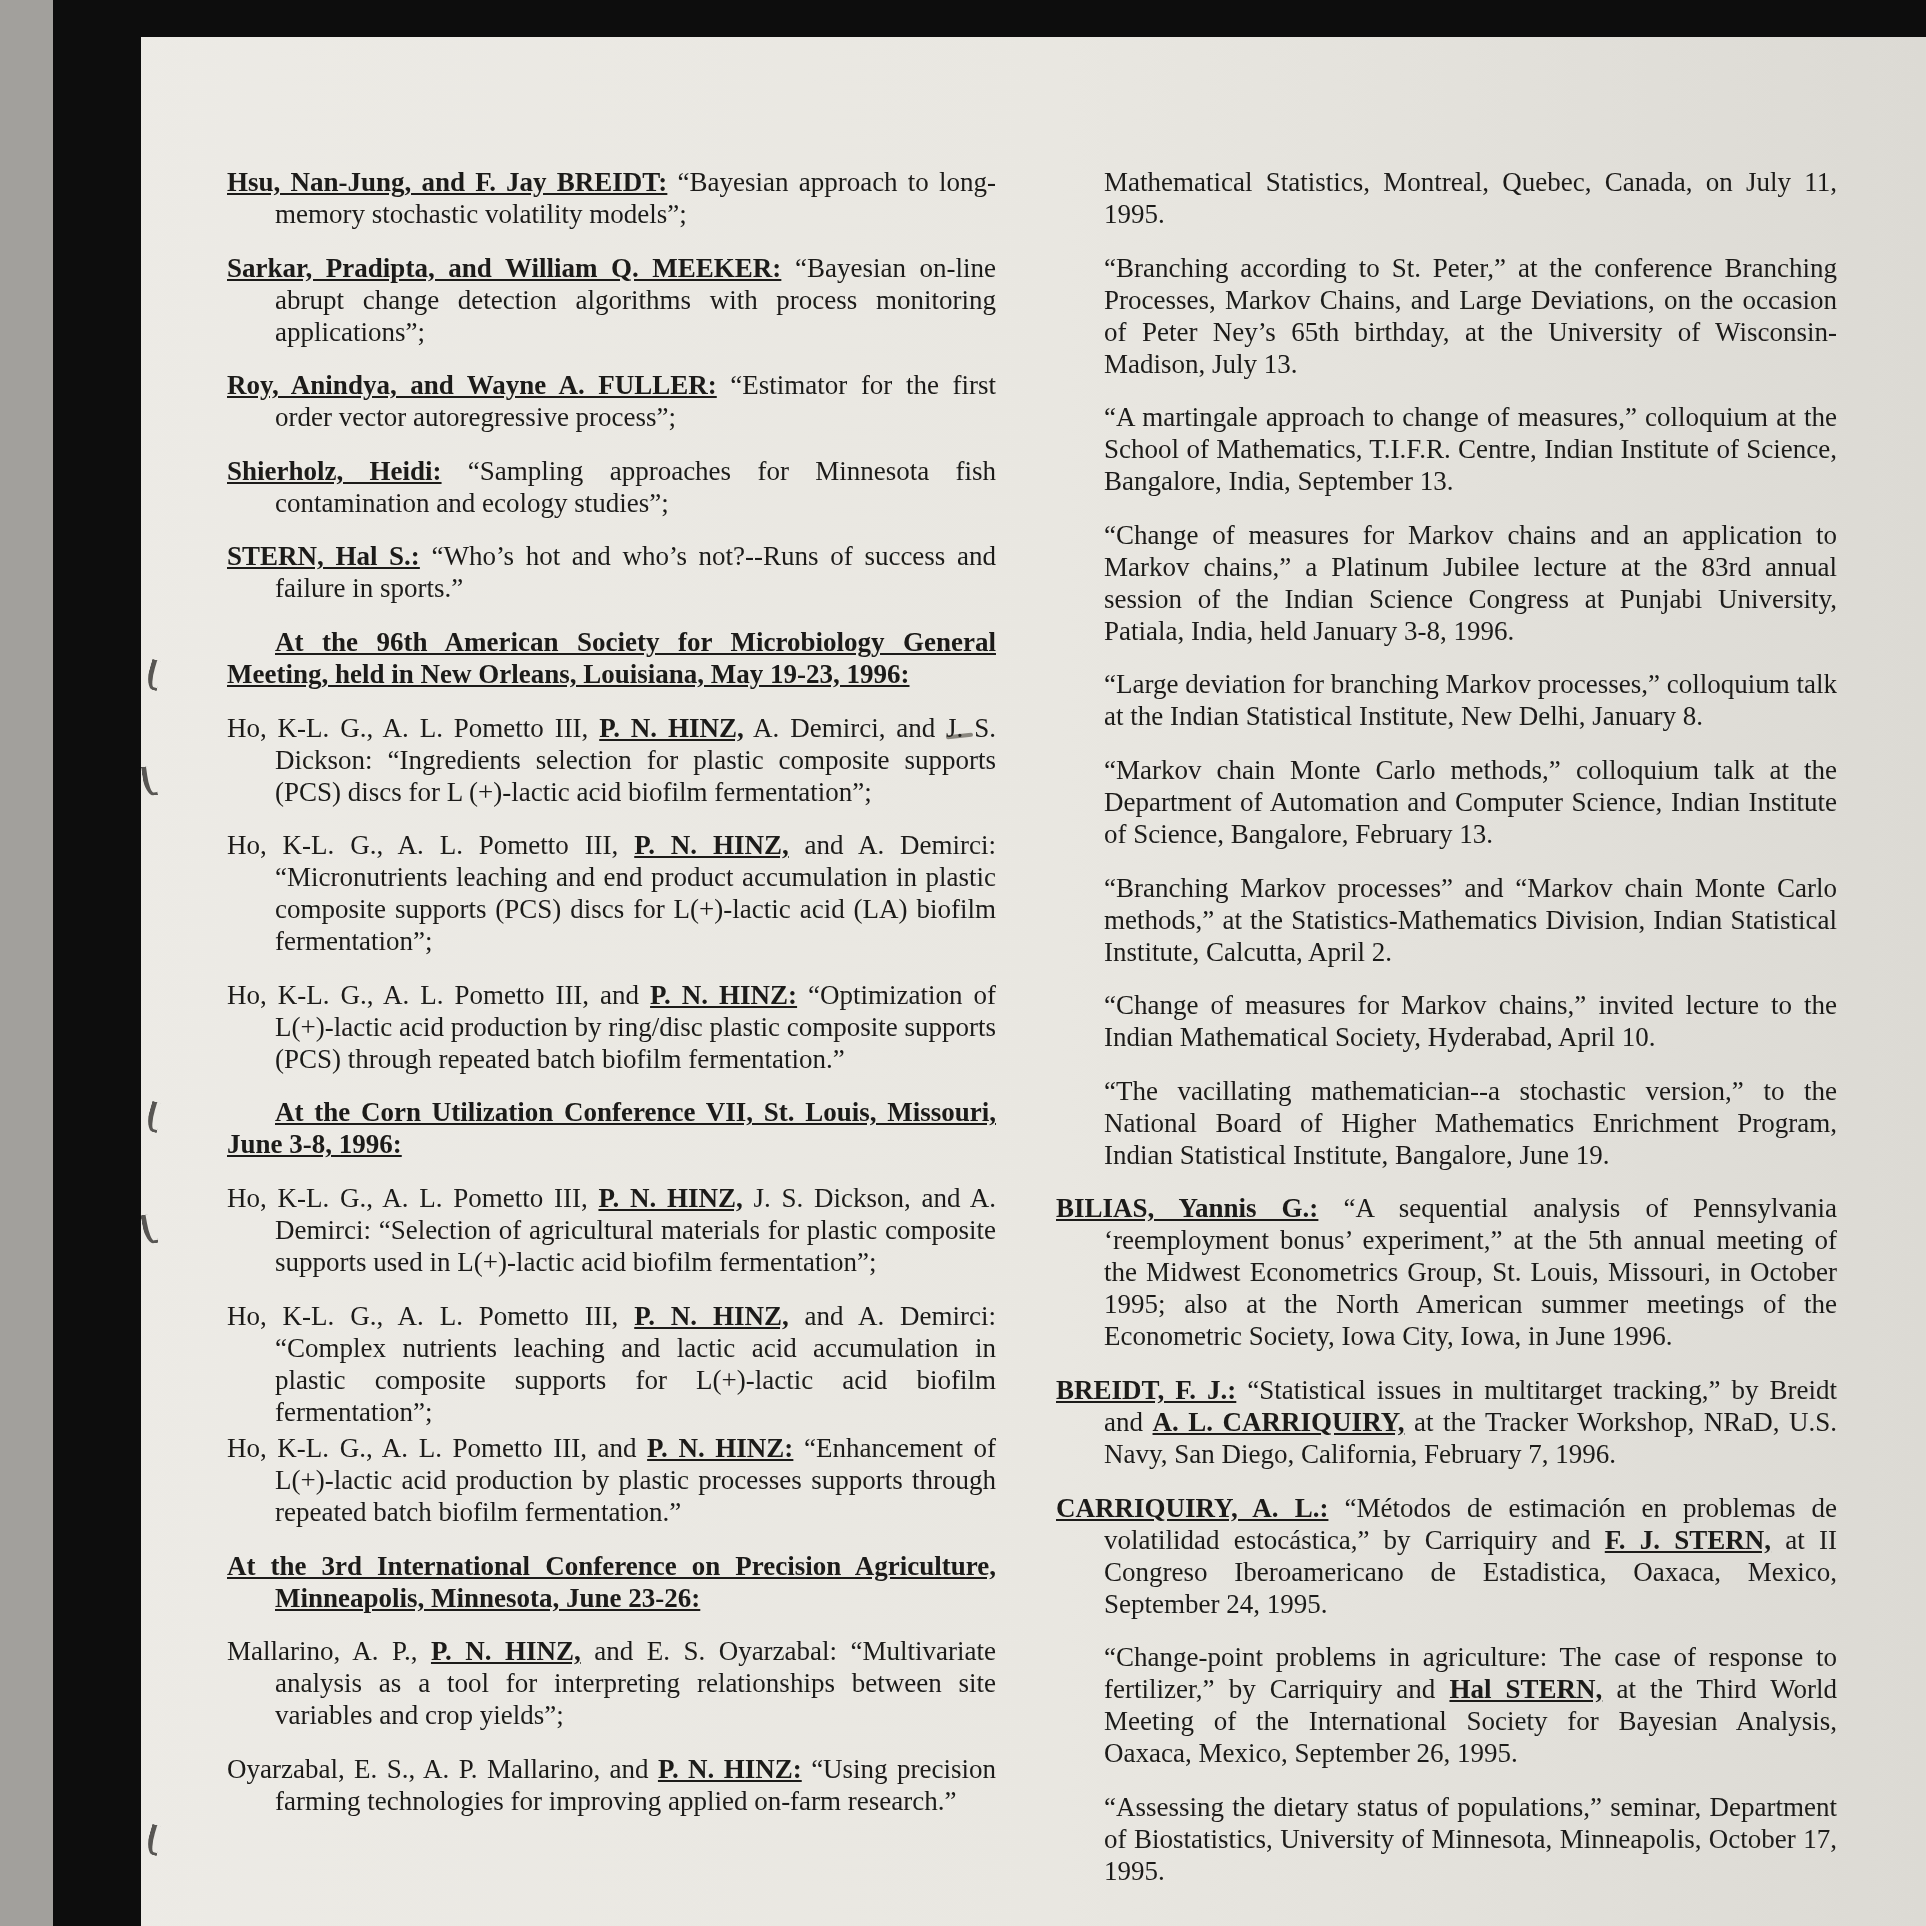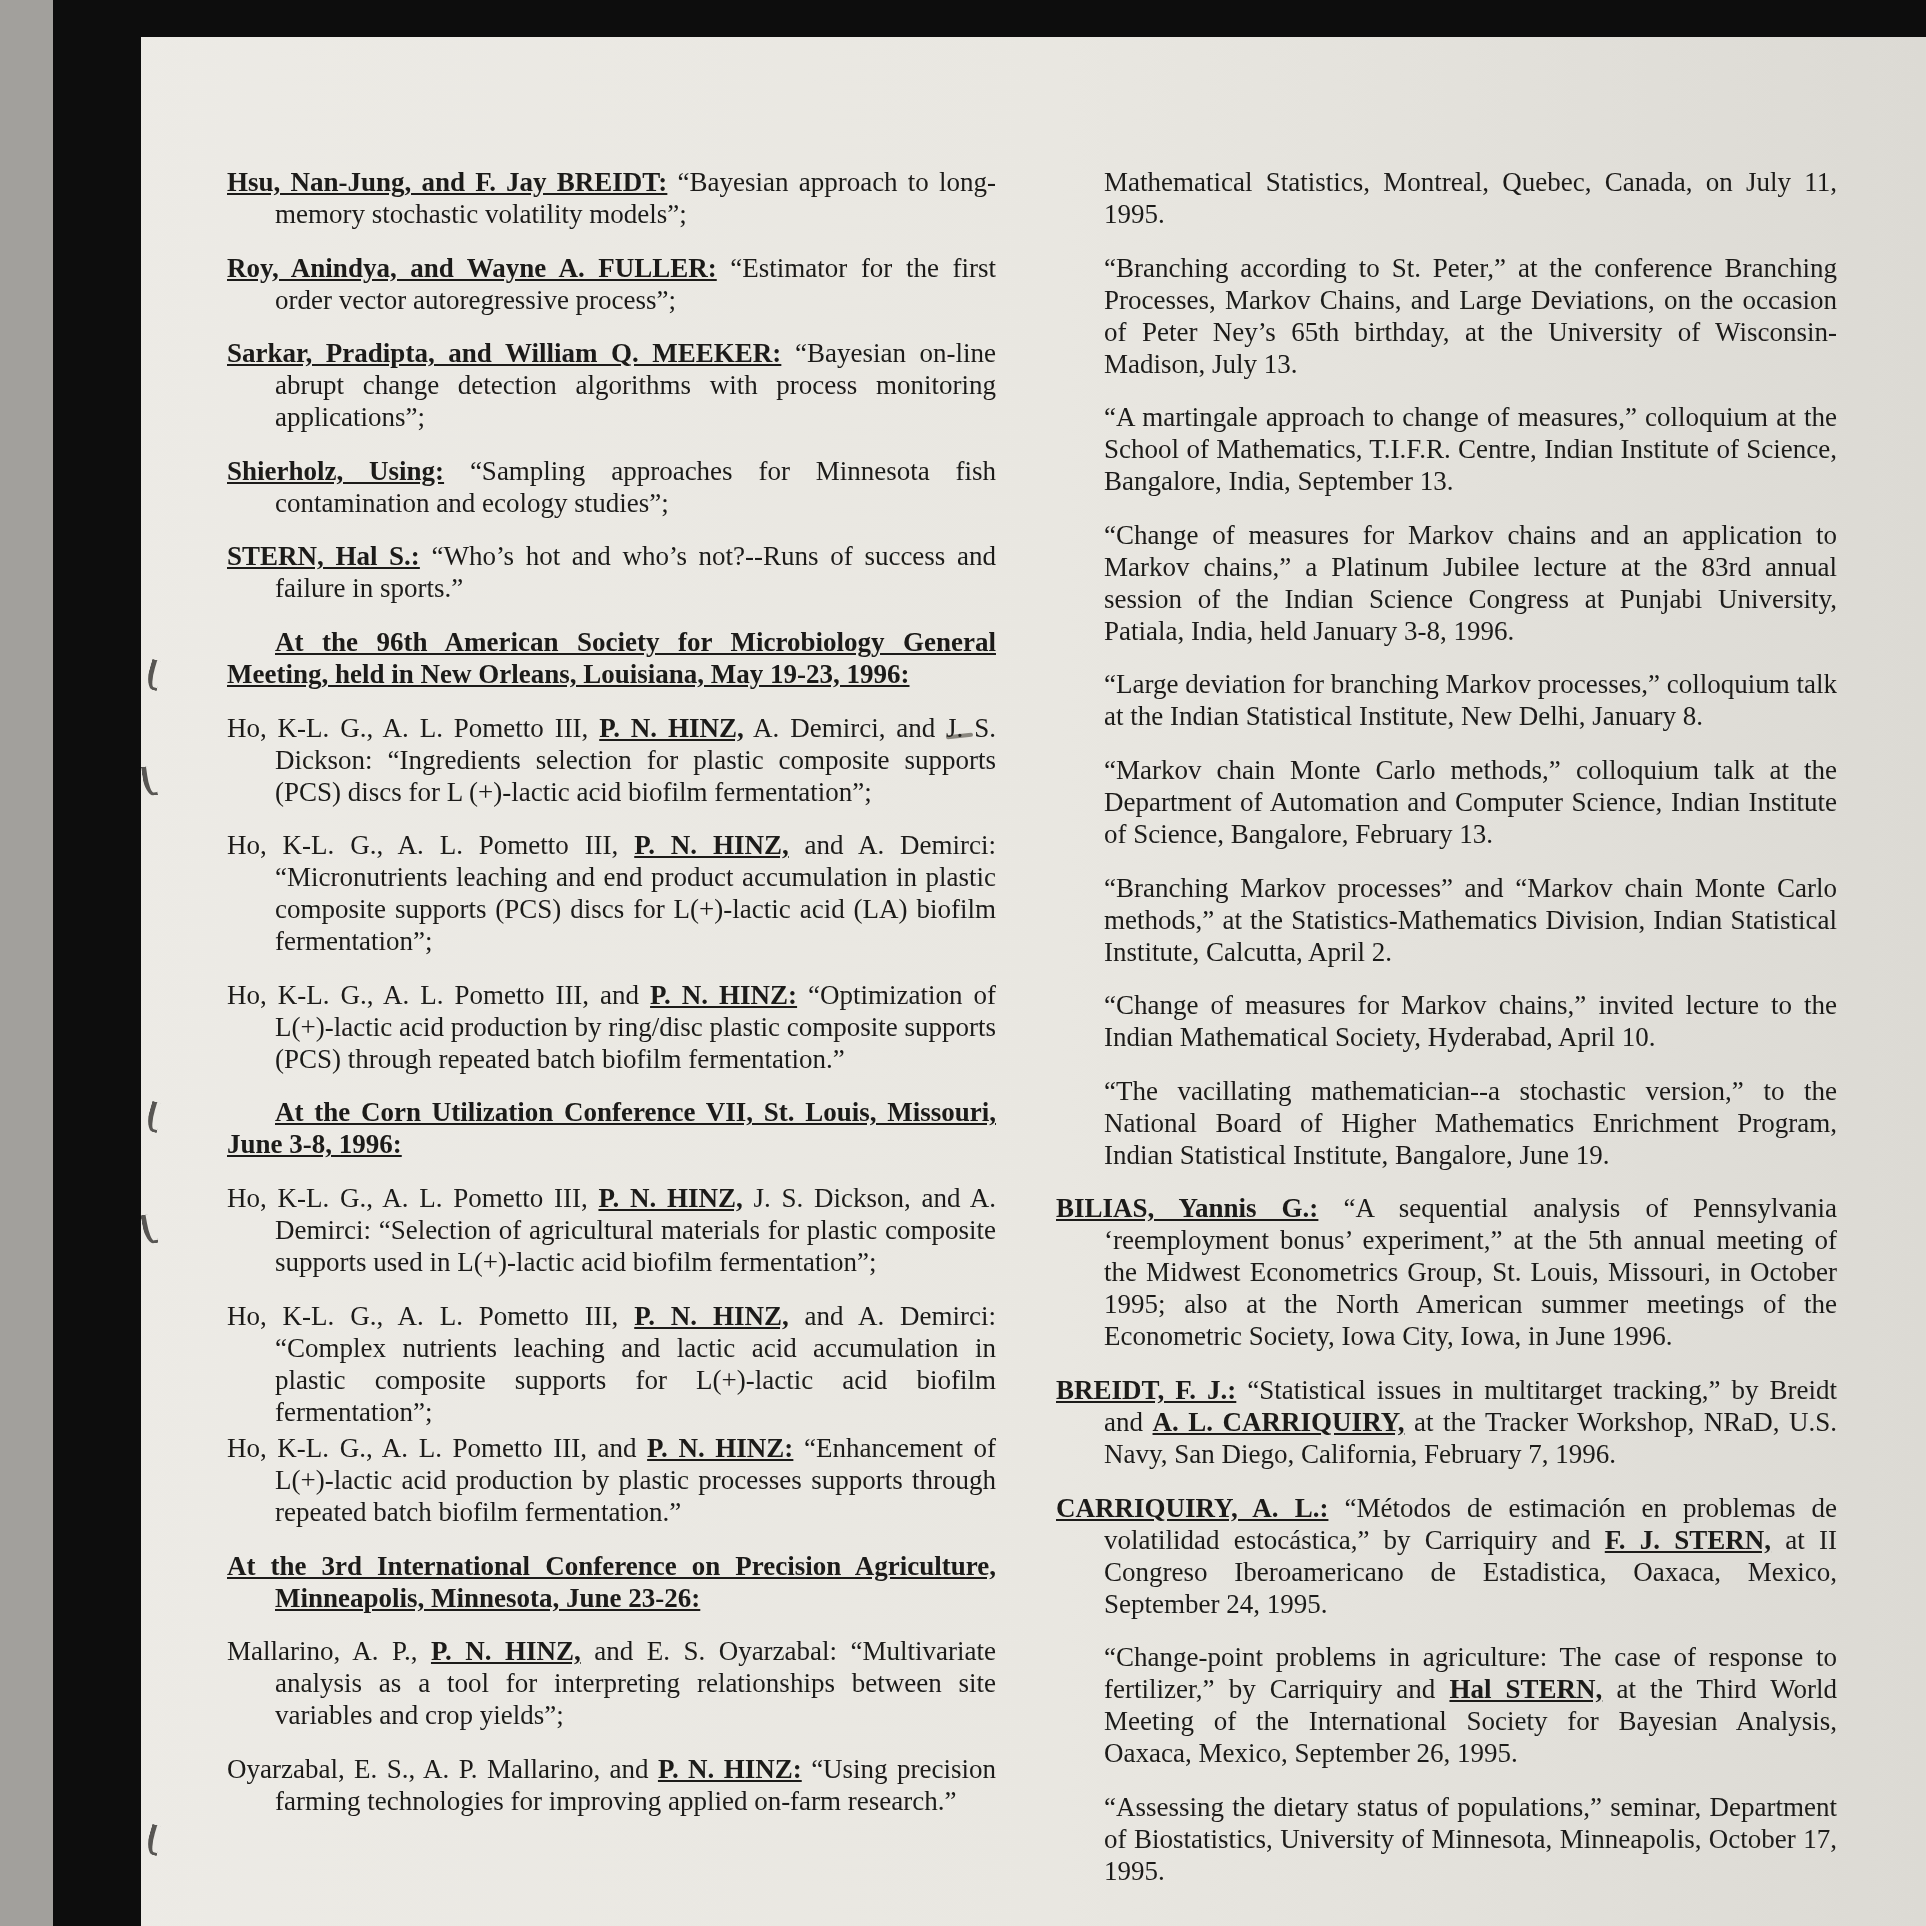--- a/index.html
+++ b/index.html
@@ -53,23 +53,23 @@
 <div class="artifact a2"></div>
 <div class="artifact a3"></div>
 <div class="artifact a4"></div>
 <div class="artifact a5"></div>
 
 <div class="smudge"></div>
 
 <div class="content">
   <div class="col">
       <p class="blk entry"><b>Hsu, Nan-Jung, and F. Jay BREIDT:</b><span> “Bayesian approach to long-memory stochastic volatility models”;</span></p>
+      <p class="blk entry"><b>Sarkar, Pradipta, and William Q. MEEKER:</b><span> “Bayesian on-line abrupt change detection algorithms with process monitoring applications”;</span></p>
       <p class="blk entry"><b>Roy, Anindya, and Wayne A. FULLER:</b><span> “Estimator for the first order vector autoregressive process”;</span></p>
-      <p class="blk entry"><b>Sarkar, Pradipta, and William Q. MEEKER:</b><span> “Bayesian on-line abrupt change detection algorithms with process monitoring applications”;</span></p>
-      <p class="blk entry"><b>Shierholz, Using:</b><span> “Sampling approaches for Minnesota fish contamination and ecology studies”;</span></p>
+      <p class="blk entry"><b>Shierholz, Heidi:</b><span> “Sampling approaches for Minnesota fish contamination and ecology studies”;</span></p>
       <p class="blk entry"><b>STERN, Hal S.:</b><span> “Who’s hot and who’s not?--Runs of success and failure in sports.”</span></p>
       <p class="blk h1"><b>At the 96th American Society for Microbiology General Meeting, held in New Orleans, Louisiana, May 19-23, 1996:</b></p>
       <p class="blk entry"><span>Ho, K-L. G., A. L. Pometto III, </span><b>P. N. HINZ,</b><span> A. Demirci, and J. S. Dickson: “Ingredients selection for plastic composite supports (PCS) discs for L (+)-lactic acid biofilm fermentation”;</span></p>
       <p class="blk entry"><span>Ho, K-L. G., A. L. Pometto III, </span><b>P. N. HINZ,</b><span> and A. Demirci: “Micronutrients leaching and end product accumulation in plastic composite supports (PCS) discs for L(+)-lactic acid (LA) biofilm fermentation”;</span></p>
       <p class="blk entry"><span>Ho, K-L. G., A. L. Pometto III, and </span><b>P. N. HINZ:</b><span> “Optimization of L(+)-lactic acid production by ring/disc plastic composite supports (PCS) through repeated batch biofilm fermentation.”</span></p>
       <p class="blk h1"><b>At the Corn Utilization Conference VII, St. Louis, Missouri, June 3-8, 1996:</b></p>
       <p class="blk entry"><span>Ho, K-L. G., A. L. Pometto III, </span><b>P. N. HINZ,</b><span> J. S. Dickson, and A. Demirci: “Selection of agricultural materials for plastic composite supports used in L(+)-lactic acid biofilm fermentation”;</span></p>
       <p class="blk entry"><span>Ho, K-L. G., A. L. Pometto III, </span><b>P. N. HINZ,</b><span> and A. Demirci: “Complex nutrients leaching and lactic acid accumulation in plastic composite supports for L(+)-lactic acid biofilm fermentation”;</span></p>
       <p class="blk entry tight"><span>Ho, K-L. G., A. L. Pometto III, and </span><b>P. N. HINZ:</b><span> “Enhancement of L(+)-lactic acid production by plastic processes supports through repeated batch biofilm fermentation.”</span></p>
       <p class="blk h2"><b>At the 3rd International Conference on Precision Agriculture, Minneapolis, Minnesota, June 23-26:</b></p>

